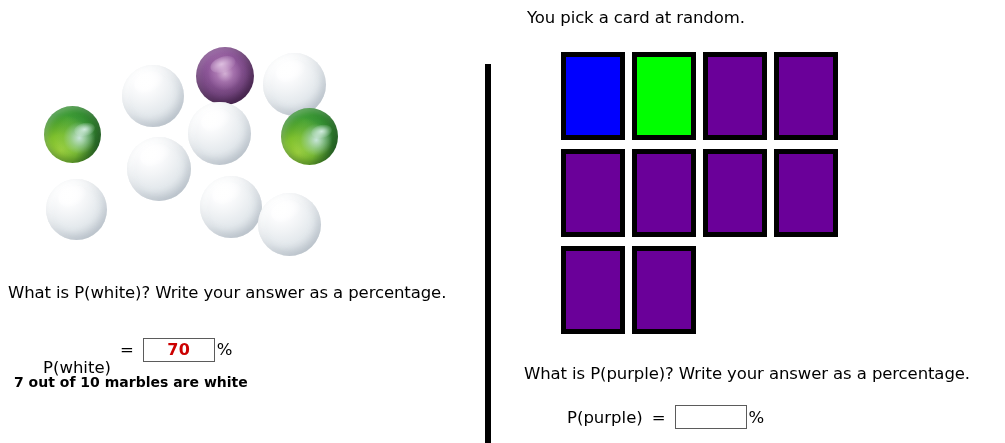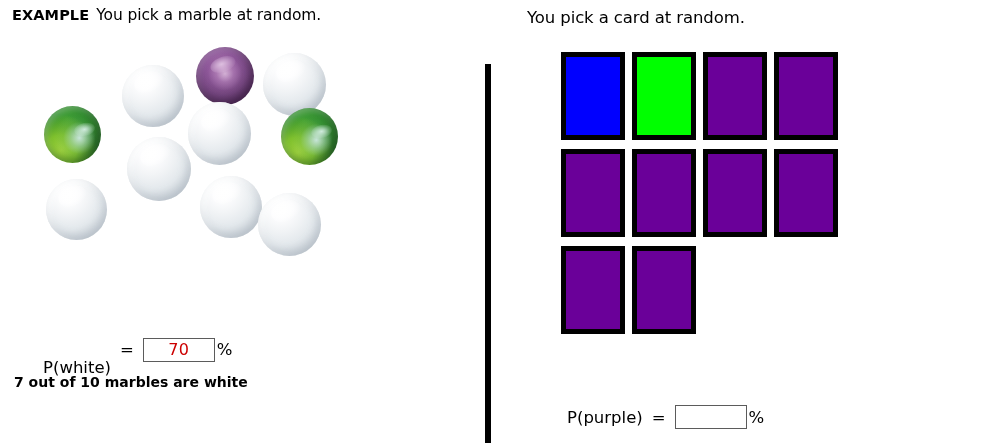--- a/index.html
+++ b/index.html
@@ -143,21 +143,21 @@
     width: 72px;
     height: 24px;
     border: 1px solid #5b5b5b;
     background: #ffffff;
     display: flex;
     align-items: center;
     justify-content: center;
     box-sizing: border-box;
   }
   .answer-box .val {
-    font-weight: normal;
+    font-weight: bold;
     font-size: 16px;
     color: #cc0000;
     letter-spacing: 0.5px;
   }
   #answer-row-white .pct { margin-left: 2px; font-size: 16.5px; }
 
   
   #explanation {
     position: absolute;
     left: 14px;
@@ -233,37 +233,35 @@
   #answer-row-purple .eq { margin-right: 9px; }
   #answer-row-purple .pct { margin-left: 2px; font-size: 16.5px; }
 </style>
 </head>
 <body>
 
 <div class="stage">
 
   <div id="left-panel">
 
-    <div id="example-header">
-      <span class="tag">EXAMPLE</span><span class="prompt">You pick a marble at random.</span>
-    </div>
 
     <div id="marble-field">
         <div class="marble marble-white" style="left: 122px; top: 25px; width: 62px; height: 62px;"></div>
         <div class="marble marble-purple" style="left: 196px; top: 7px; width: 58px; height: 58px;"></div>
         <div class="marble marble-white" style="left: 263px; top: 13px; width: 63px; height: 63px;"></div>
         <div class="marble marble-green" style="left: 44px; top: 66px; width: 57px; height: 57px;"></div>
         <div class="marble marble-white" style="left: 188px; top: 62px; width: 63px; height: 63px;"></div>
         <div class="marble marble-green" style="left: 281px; top: 68px; width: 57px; height: 57px;"></div>
         <div class="marble marble-white" style="left: 127px; top: 97px; width: 64px; height: 64px;"></div>
         <div class="marble marble-white" style="left: 46px; top: 139px; width: 61px; height: 61px;"></div>
         <div class="marble marble-white" style="left: 200px; top: 136px; width: 62px; height: 62px;"></div>
         <div class="marble marble-white" style="left: 258px; top: 153px; width: 63px; height: 63px;"></div>
       </div>
 
+    <div id="question-white">What is P(white)? Write your answer as a percentage.</div>
 
     <div id="answer-row-white">
       <span class="lbl">P(white)</span>
       <span class="eq">=</span>
       <span class="answer-box">
         <span class="val">70</span>
       </span>
       <span class="pct">%</span>
     </div>
 
@@ -284,20 +282,21 @@
         <div class="card" style="left: 142px; top: 0px; background: rgb(106, 0, 153); border-color: rgb(0, 0, 0);"></div>
         <div class="card" style="left: 213px; top: 0px; background: rgb(106, 0, 153); border-color: rgb(0, 0, 0);"></div>
         <div class="card" style="left: 0px; top: 97px; background: rgb(106, 0, 153); border-color: rgb(0, 0, 0);"></div>
         <div class="card" style="left: 71px; top: 97px; background: rgb(106, 0, 153); border-color: rgb(0, 0, 0);"></div>
         <div class="card" style="left: 142px; top: 97px; background: rgb(106, 0, 153); border-color: rgb(0, 0, 0);"></div>
         <div class="card" style="left: 213px; top: 97px; background: rgb(106, 0, 153); border-color: rgb(0, 0, 0);"></div>
         <div class="card" style="left: 0px; top: 194px; background: rgb(106, 0, 153); border-color: rgb(0, 0, 0);"></div>
         <div class="card" style="left: 71px; top: 194px; background: rgb(106, 0, 153); border-color: rgb(0, 0, 0);"></div>
       </div>
 
+    <div id="question-purple">What is P(purple)? Write your answer as a percentage.</div>
 
     <div id="answer-row-purple">
       <span class="lbl">P(purple)</span>
       <span class="eq">=</span>
       <span class="answer-box">
         <span class="val"></span>
       </span>
       <span class="pct">%</span>
     </div>
   </div>

